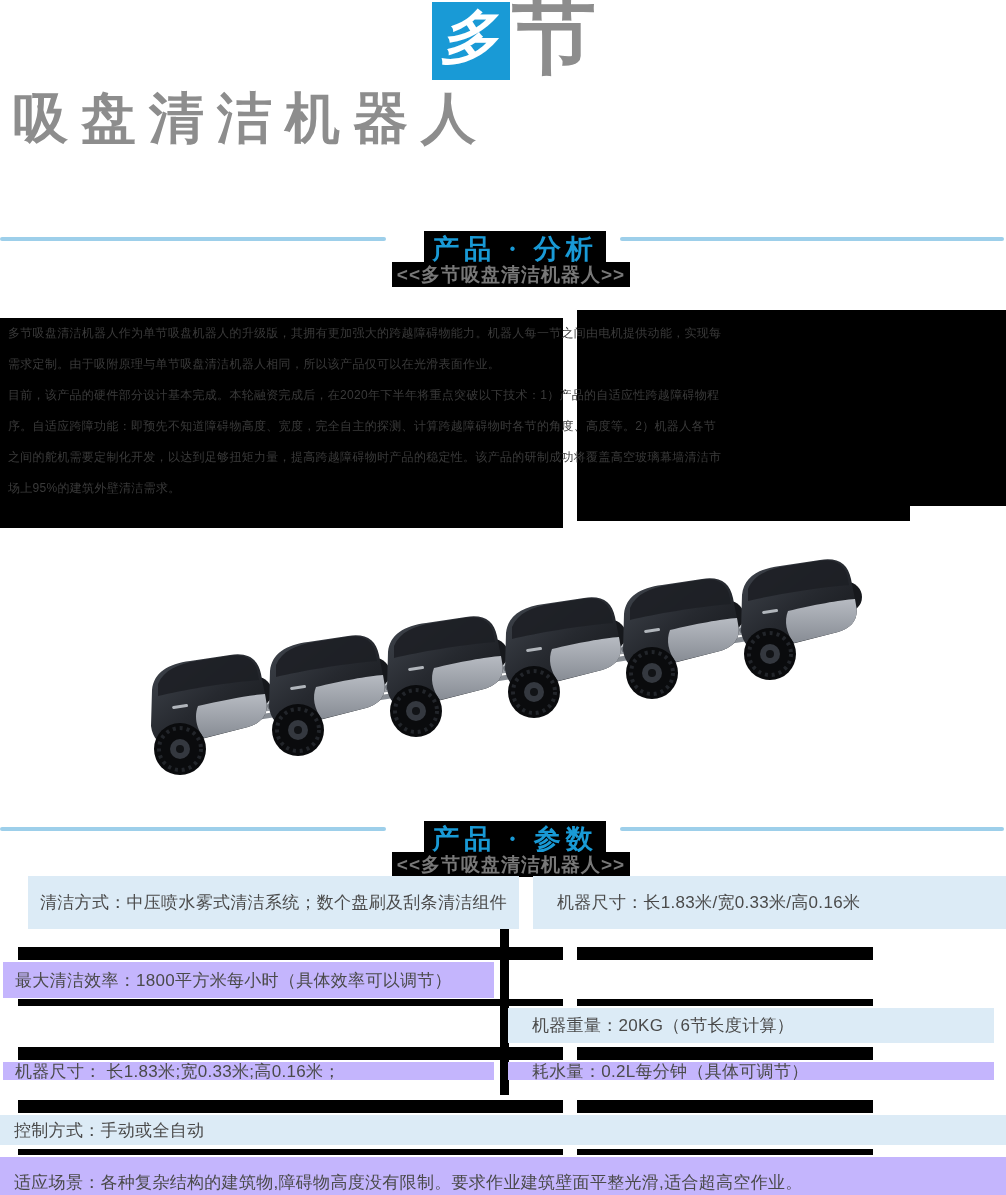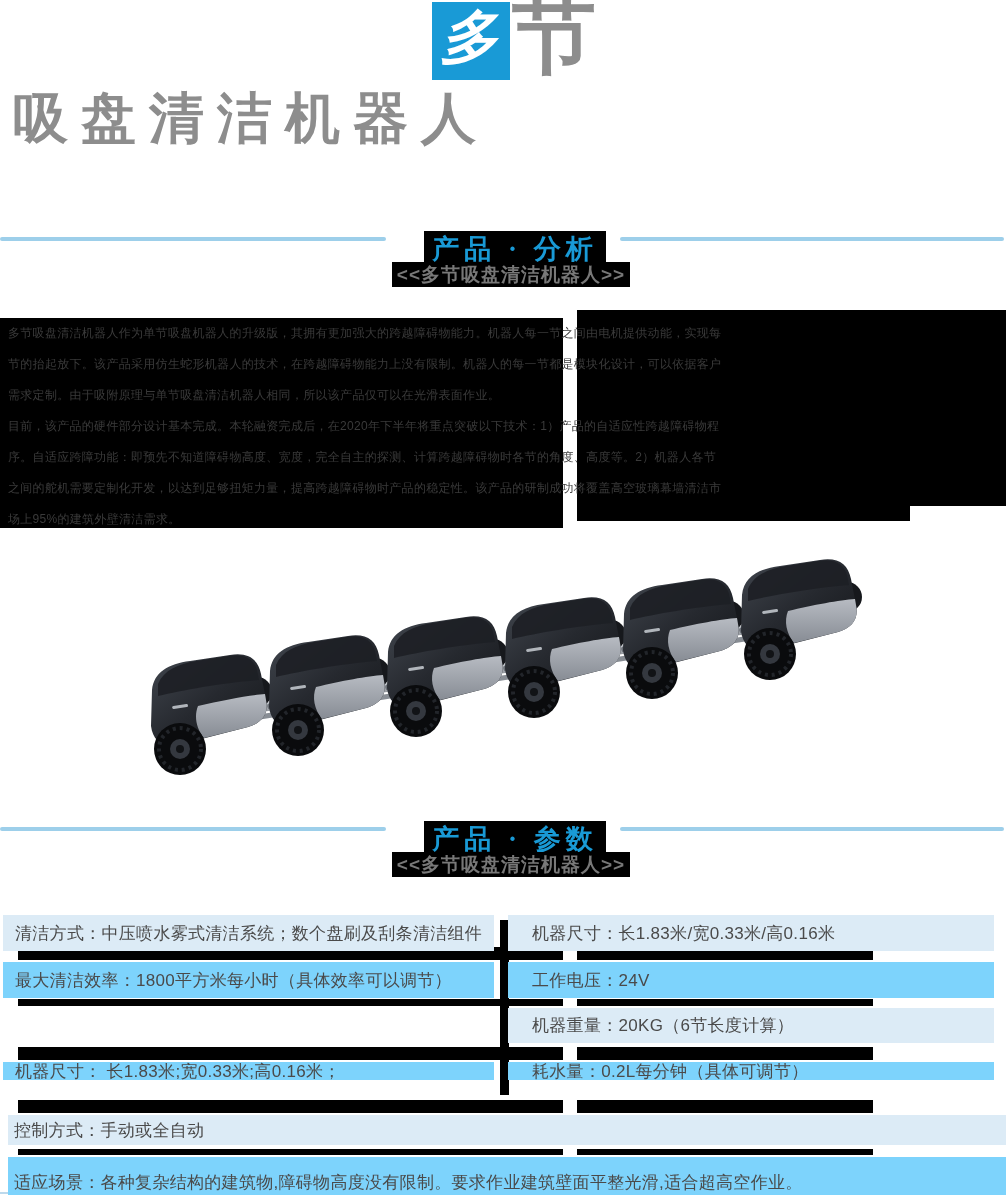--- a/index.html
+++ b/index.html
@@ -39,26 +39,26 @@
   .para{position:absolute;left:8px;top:318px;width:996px;z-index:2;
         font-size:12px;color:#3a3a3a;}
   .para .line{height:31px;line-height:31px;white-space:nowrap;overflow:hidden;letter-spacing:0.3px;}
 
   
   .robot-svg{position:absolute;left:0;top:552px;width:1006px;height:235px;}
 
   
   .trow{position:absolute;display:flex;align-items:center;font-size:17px;color:#4a4a4a;
         letter-spacing:0.3px;white-space:nowrap;overflow:hidden;z-index:2;}
-  .tone-blue{background:#dcebf6;} .tone-gray{background:#7dd3fc;}
+  .tone-blue{background:#dcebf6;} .tone-gray{background:#c4b5fd;}
   .colL{left:3px;width:479px;padding-left:12px;}
   .colR{left:508px;width:462px;padding-left:24px;}
-  .rowy0{top:915px;height:36px;} .rowy1{top:962px;height:36px;}
+  .rowy0{top:876px;height:53px;margin-left:25px;} .rowy1{top:962px;height:36px;}
   .rowy2{top:1008px;height:35px;} .rowy3{top:1062px;height:18px;}
-  .rowF{left:0;width:992px;padding-left:6px;margin-left:8px;}
+  .rowF{left:0;width:992px;padding-left:14px;}
   .rowy4{top:1115px;height:30px;} .rowy5{top:1157px;height:51px;}
   .bar{position:absolute;background:#000;z-index:1;}
   .barL{left:18px;width:545px;height:13px;}
   .barR{left:577px;width:296px;height:13px;}
   .bary0{top:947px;} .bary1{top:999px;height:7px;} .bary2{top:1047px;}
   .bary3{top:1100px;} .bary4{top:1149px;height:6px;}
   .vbar{position:absolute;left:500px;top:920px;width:9px;height:175px;background:#000;}
   .bottom-rule{position:absolute;left:0;top:1192px;width:1006px;height:2px;background:#bcd9ec;}
 </style>
 </head>
@@ -76,21 +76,20 @@
   <div class="rule rule-ar"></div>
   <h2 class="sec-title a"><span class="hl">产品 · 分析</span></h2>
   <div class="sec-sub a"><span class="hl">&lt;&lt;多节吸盘清洁机器人&gt;&gt;</span></div>
 
   <div class="blk blk1"></div>
   <div class="blk blk2"></div>
   <div class="blk blk3"></div>
 
   <div class="para">
     <div class="line">多节吸盘清洁机器人作为单节吸盘机器人的升级版，其拥有更加强大的跨越障碍物能力。机器人每一节之间由电机提供动能，实现每</div>
-    <div class="line">节的抬起放下。该产品采用仿生蛇形机器人的技术，在跨越障碍物能力上没有限制。机器人的每一节都是模块化设计，可以依据客户</div>
     <div class="line">需求定制。由于吸附原理与单节吸盘清洁机器人相同，所以该产品仅可以在光滑表面作业。</div>
     <div class="line">目前，该产品的硬件部分设计基本完成。本轮融资完成后，在2020年下半年将重点突破以下技术：1）产品的自适应性跨越障碍物程</div>
     <div class="line">序。自适应跨障功能：即预先不知道障碍物高度、宽度，完全自主的探测、计算跨越障碍物时各节的角度、高度等。2）机器人各节</div>
     <div class="line">之间的舵机需要定制化开发，以达到足够扭矩力量，提高跨越障碍物时产品的稳定性。该产品的研制成功将覆盖高空玻璃幕墙清洁市</div>
     <div class="line">场上95%的建筑外壁清洁需求。</div>
   </div>
 
   <svg class="robot-svg" viewBox="0 0 1006 235" aria-hidden="true">
     <defs>
       <linearGradient id="gBody" x1="0" y1="0" x2="1" y2="1">
@@ -143,21 +142,20 @@
   <div class="rule rule-pl"></div>
   <div class="rule rule-pr"></div>
   <h2 class="sec-title p"><span class="hl">产品 · 参数</span></h2>
   <div class="sec-sub p"><span class="hl">&lt;&lt;多节吸盘清洁机器人&gt;&gt;</span></div>
 
   <div class="trow colL rowy0 tone-blue">清洁方式：中压喷水雾式清洁系统；数个盘刷及刮条清洁组件</div>
   <div class="trow colL rowy1 tone-gray">最大清洁效率：1800平方米每小时（具体效率可以调节）</div>
   <div class="trow colL rowy3 tone-gray">机器尺寸： 长1.83米;宽0.33米;高0.16米；</div>
 
   <div class="trow colR rowy0 tone-blue">机器尺寸：长1.83米/宽0.33米/高0.16米</div>
-  <div class="trow colR rowy1 tone-gray">工作电压：24V</div>
   <div class="trow colR rowy2 tone-blue">机器重量：20KG（6节长度计算）</div>
   <div class="trow colR rowy3 tone-gray">耗水量：0.2L每分钟（具体可调节）</div>
 
   <div class="trow rowF rowy4 tone-blue">控制方式：手动或全自动</div>
   <div class="trow rowF rowy5 tone-gray">适应场景：各种复杂结构的建筑物,障碍物高度没有限制。要求作业建筑壁面平整光滑,适合超高空作业。</div>
 
   <div class="bar barL bary0"></div>
   <div class="bar barR bary0"></div>
   <div class="bar barL bary1"></div>
   <div class="bar barR bary1"></div>

